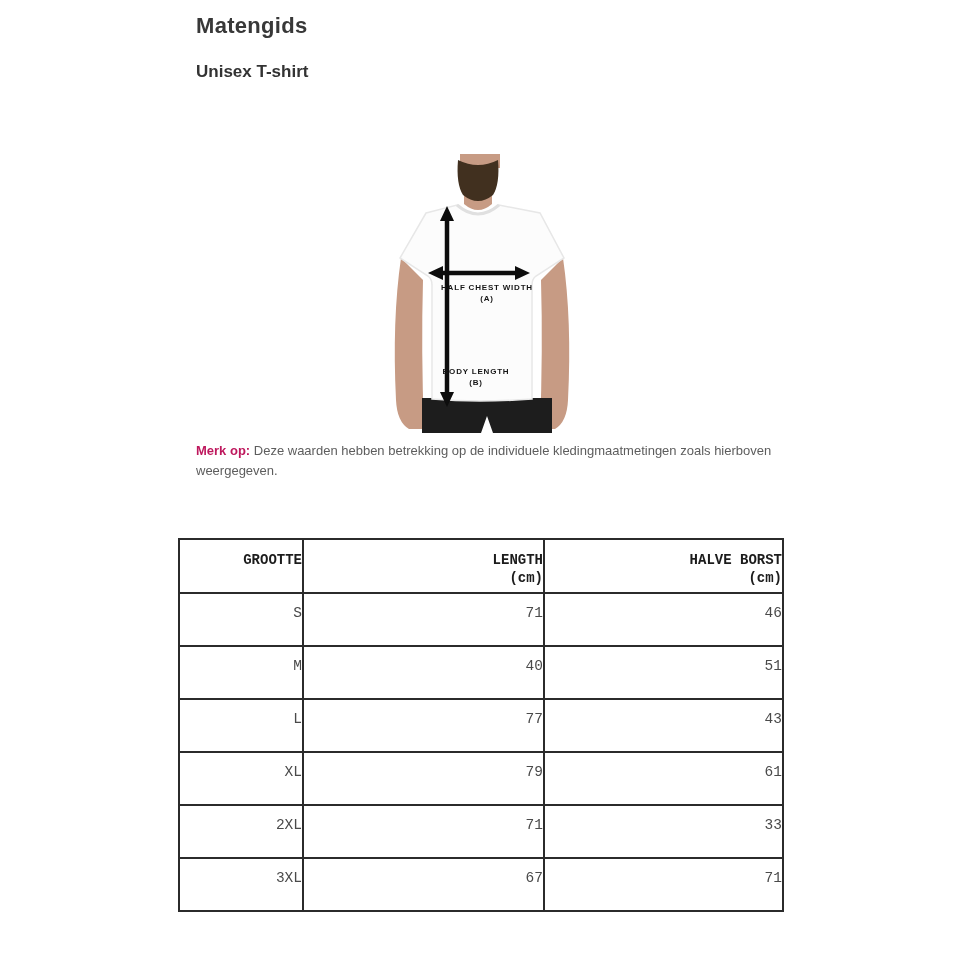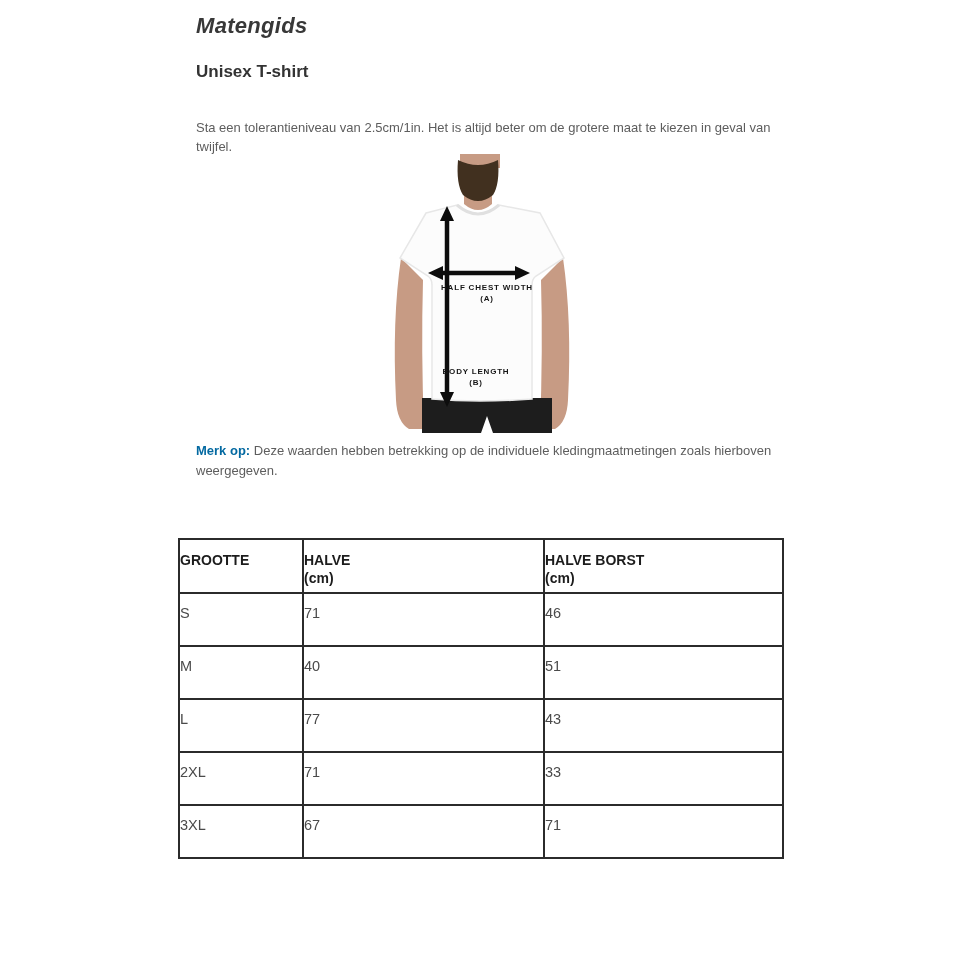--- a/index.html
+++ b/index.html
@@ -12,21 +12,20 @@
     background: #ffffff;
     overflow: hidden;
   }
   .page-title {
     position: absolute;
     left: 196px; top: 13px;
     font-size: 22px;
     font-weight: 700;
     letter-spacing: 0.3px;
     color: #383838;
-    font-style: italic;
   }
   .page-subtitle {
     position: absolute;
     left: 196px; top: 62px;
     font-size: 17px;
     font-weight: 700;
     color: #333333;
     text-align: right;
   }
   .intro-text {
@@ -43,33 +42,34 @@
     width: 220px; height: 285px;
   }
   .note-text {
     position: absolute;
     left: 196px; top: 441px;
     width: 580px;
     font-size: 13px;
     line-height: 20px;
     color: #5d5d5d;
   }
-  .note-label { font-weight: 700; color: #0369a1; }
+  .note-label { font-weight: 700; color: #be185d; }
   .size-table {
     position: absolute;
     left: 178px; top: 538px;
     width: 604px;
     border-collapse: collapse;
     table-layout: fixed;
   }
   .size-table th, .size-table td {
     border: 2px solid #2b2b2b;
-    text-align: left;
+    text-align: right;
     vertical-align: top;
     background: #ffffff;
+    font-family: Liberation Mono, monospace;
   }
   .size-table th {
     height: 54px;
     padding-top: 11px;
     font-size: 14px;
     font-weight: 700;
     line-height: 18px;
     color: #1c1c1c;
   }
   .size-table td {
@@ -92,21 +92,20 @@
 </style>
 </head>
 <body>
 
 <div class="page">
 
   <h1 class="page-title">Matengids</h1>
 
   <h2 class="page-subtitle">Unisex T-shirt</h2>
 
-  <p class="intro-text">Sta een tolerantieniveau van 2.5cm/1in. Het is altijd beter om de grotere maat te kiezen in geval van twijfel.</p>
 
   <div class="diagram-wrap">
     <svg width="220" height="285" viewBox="0 0 220 285">
 
       <path d="M29,108 Q20,170 24,250 Q25,272 37,279 L52,279 Q49,200 51,130 Z" fill="#c79b84"></path>
       <path d="M191,108 Q200,170 196,250 Q195,272 183,279 L168,279 Q171,200 169,130 Z" fill="#c79b84"></path>
 
       <path d="M50,248 L180,248 L180,283 L121,283 L115,266 L109,283 L50,283 Z" fill="#1d1d1d"></path>
 
       <rect x="88" y="4" width="40" height="14" fill="#c79b84"></rect>
@@ -144,21 +143,21 @@
         <col class="col-len">
         <col class="col-chest">
     </colgroup>
     <thead>
       <tr>
         <th>
           <div>GROOTTE</div>
           <div></div>
         </th>
         <th>
-          <div>HALVE</div>
+          <div>LENGTH</div>
           <div>(cm)</div>
         </th>
         <th>
           <div>HALVE BORST</div>
           <div>(cm)</div>
         </th>
       </tr>
     </thead>
     <tbody>
       <tr>
@@ -170,20 +169,25 @@
         <td>M</td>
         <td>40</td>
         <td>51</td>
       </tr>
       <tr>
         <td>L</td>
         <td>77</td>
         <td>43</td>
       </tr>
       <tr>
+        <td>XL</td>
+        <td>79</td>
+        <td>61</td>
+      </tr>
+      <tr>
         <td>2XL</td>
         <td>71</td>
         <td>33</td>
       </tr>
       <tr>
         <td>3XL</td>
         <td>67</td>
         <td>71</td>
       </tr>
     </tbody>

